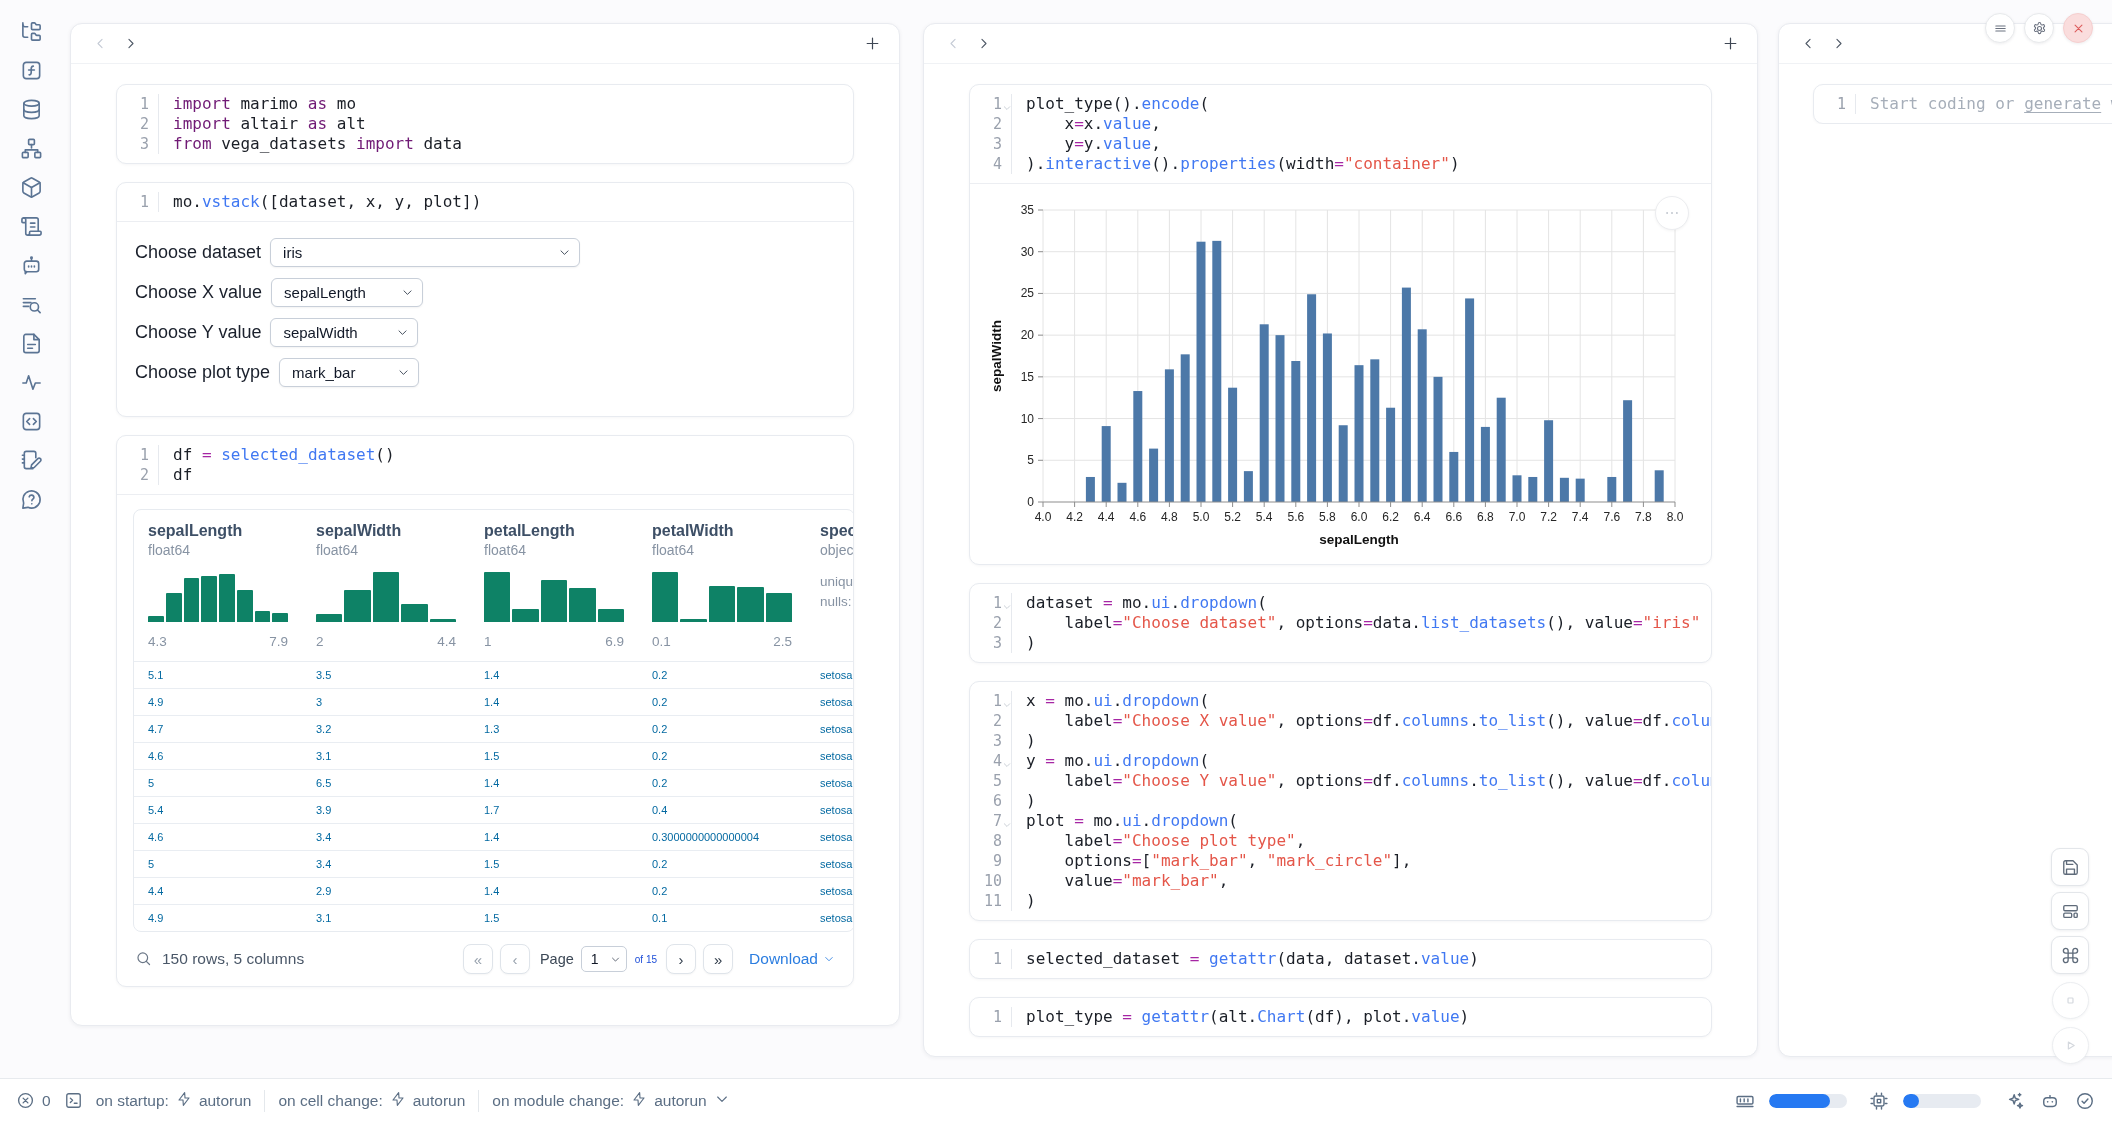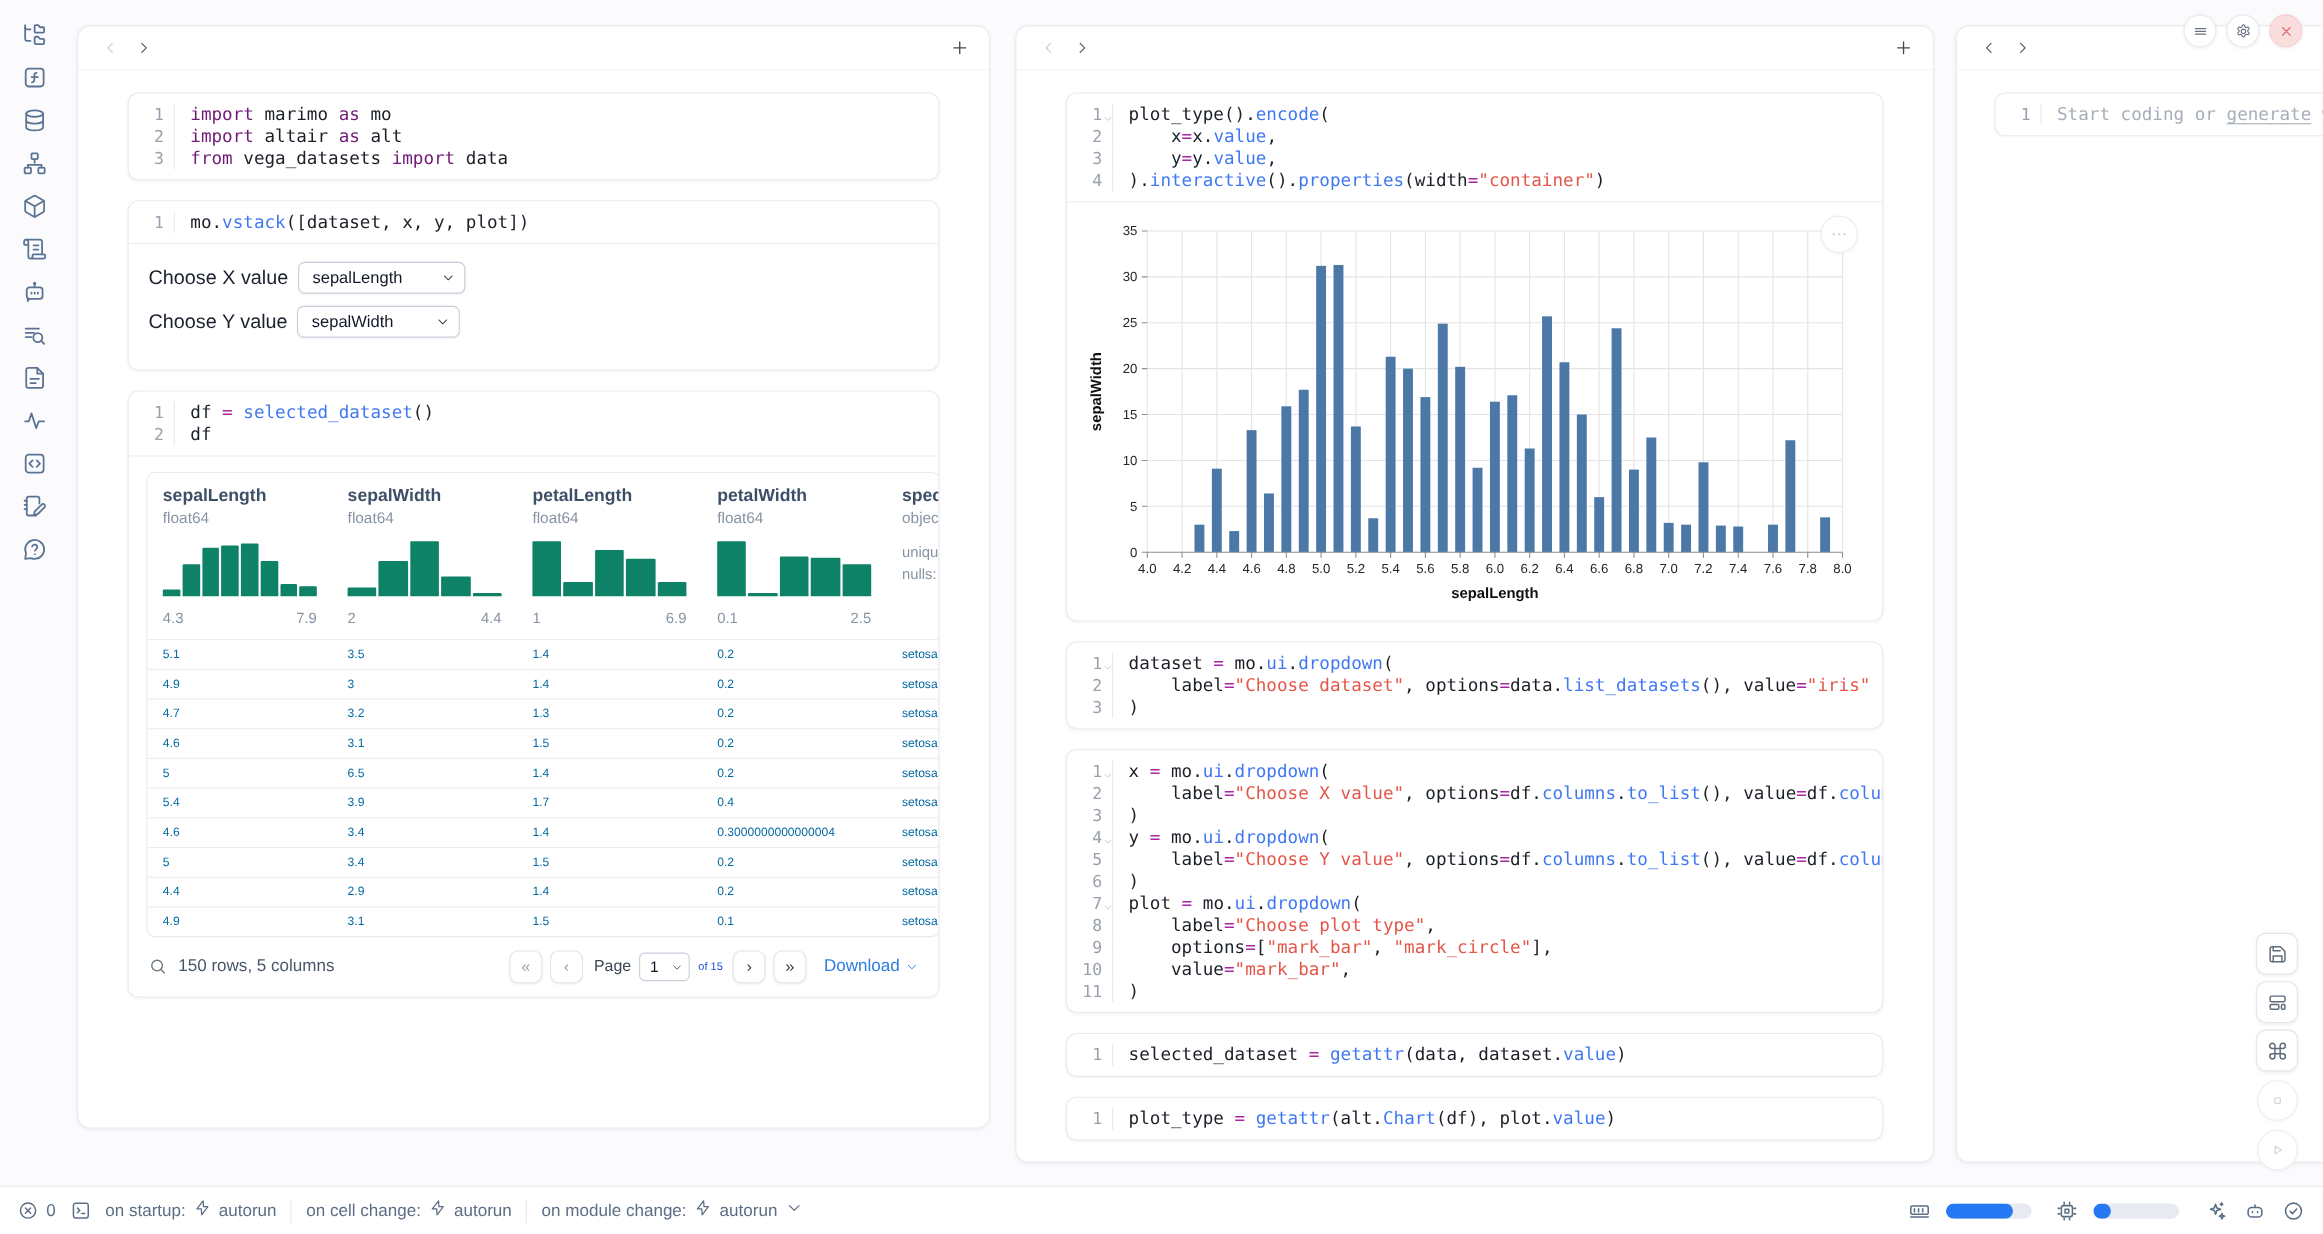--- a/index.html
+++ b/index.html
@@ -252,32 +252,50 @@
         </div>
         <div class="cell">
           <div class="code">
             <div class="cl">
               <div class="ln">1</div>
               <div class="lc"><span class="tk-p">mo.</span><span class="tk-f">vstack</span><span class="tk-p">([dataset, x, y, plot])</span></div>
             </div>
           </div>
           <div class="out out-controls">
             <div class="ctl-row">
+              <span class="ctl-label">Choose dataset</span>
+              <div class="select" style="width: 310px;">
+                <span>iris</span>
+                <svg viewBox="0 0 24 24" fill="none" stroke="currentColor" stroke-width="1.7" stroke-linecap="round" stroke-linejoin="round">
+                  <path d="M5.5 9l6.5 6.5L18.5 9"></path>
+                </svg>
+              </div>
+            </div>
+            <div class="ctl-row">
               <span class="ctl-label">Choose X value</span>
               <div class="select" style="width: 152px;">
                 <span>sepalLength</span>
                 <svg viewBox="0 0 24 24" fill="none" stroke="currentColor" stroke-width="1.7" stroke-linecap="round" stroke-linejoin="round">
                   <path d="M5.5 9l6.5 6.5L18.5 9"></path>
                 </svg>
               </div>
             </div>
             <div class="ctl-row">
               <span class="ctl-label">Choose Y value</span>
               <div class="select" style="width: 148px;">
                 <span>sepalWidth</span>
+                <svg viewBox="0 0 24 24" fill="none" stroke="currentColor" stroke-width="1.7" stroke-linecap="round" stroke-linejoin="round">
+                  <path d="M5.5 9l6.5 6.5L18.5 9"></path>
+                </svg>
+              </div>
+            </div>
+            <div class="ctl-row">
+              <span class="ctl-label">Choose plot type</span>
+              <div class="select" style="width: 140px;">
+                <span>mark_bar</span>
                 <svg viewBox="0 0 24 24" fill="none" stroke="currentColor" stroke-width="1.7" stroke-linecap="round" stroke-linejoin="round">
                   <path d="M5.5 9l6.5 6.5L18.5 9"></path>
                 </svg>
               </div>
             </div>
           </div>
         </div>
         <div class="cell">
           <div class="code">
             <div class="cl">

